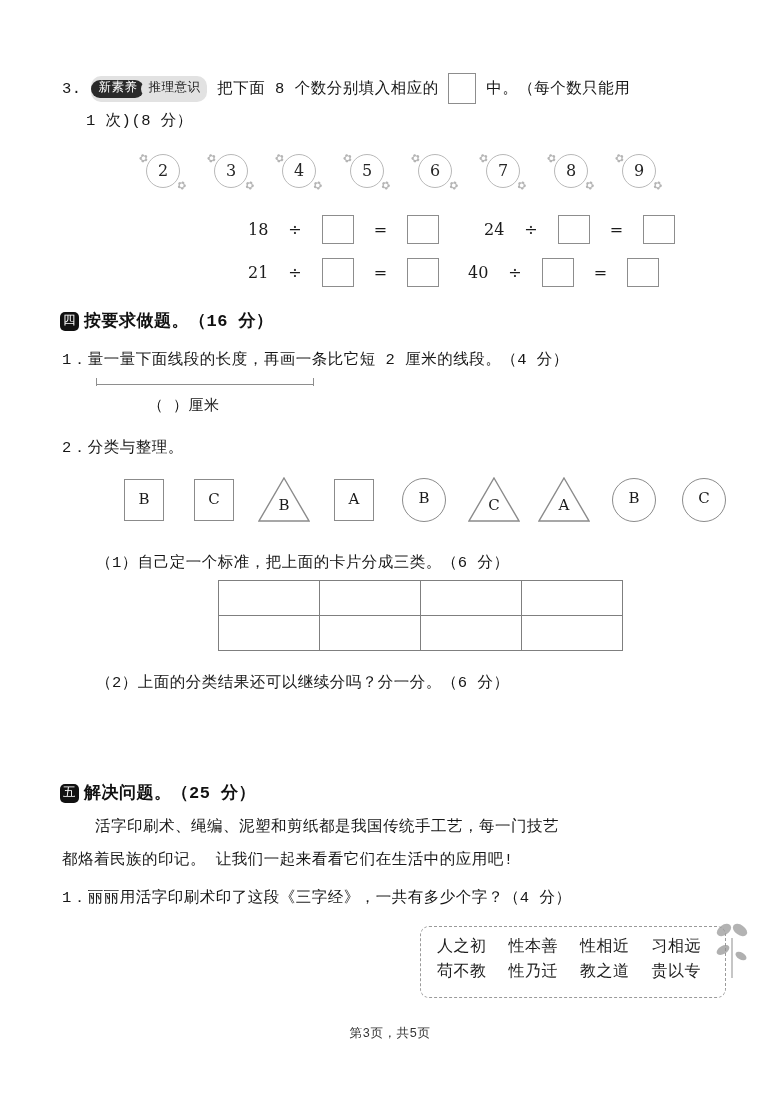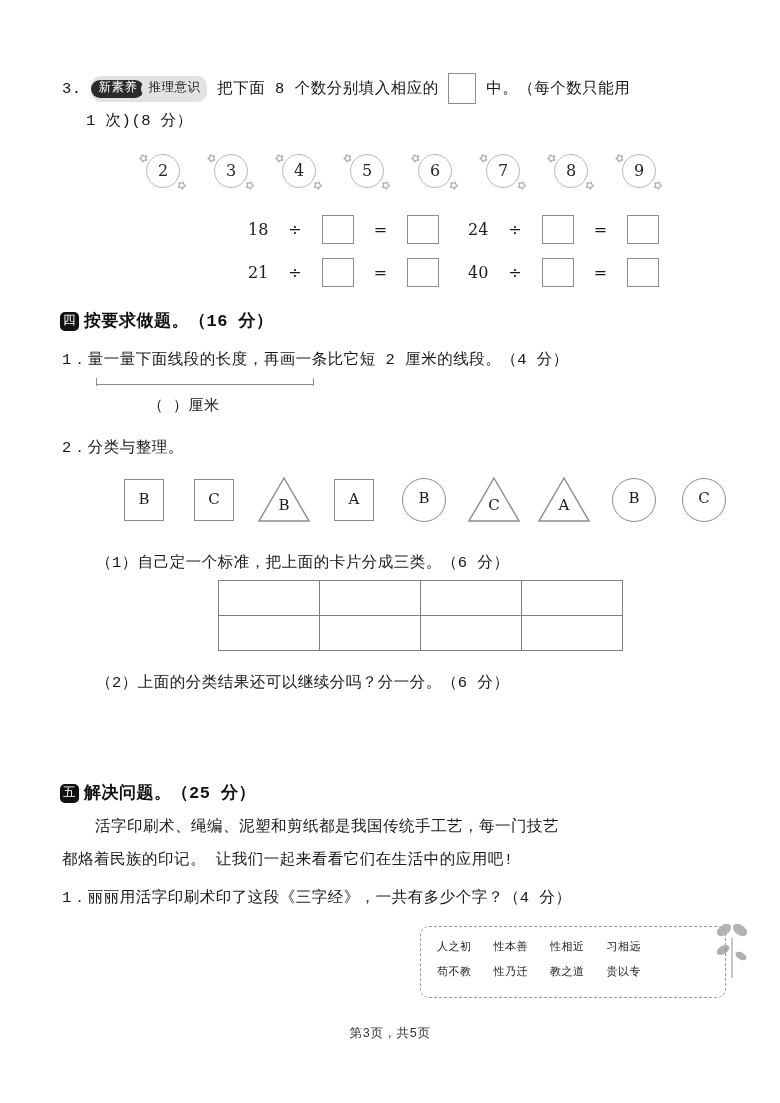--- a/index.html
+++ b/index.html
@@ -227,21 +227,21 @@
     position: absolute;
     border: 1.4px dashed #9a9a9a;
     border-radius: 9px;
     background: #fff;
     padding: 8px 14px 9px 16px;
     box-sizing: border-box;
   }
   .sanzi .row {
     display: flex;
     gap: 22px;
-    font-size: 11px;
+    font-size: 16px;
     line-height: 25px;
     color: #1c1c1c;
     white-space: nowrap;
   }
   .sprout {
     position: absolute;
     color: #9c9c9c;
     font-size: 20px;
     line-height: 1;
   }
@@ -330,21 +330,21 @@
     </div>
   </div>
 
   <div class="eq" style="left:248px; top:215px;">
     <span>18</span>
     <span class="op">÷</span>
     <span class="blank-box inline-box-30"></span>
     <span class="op">=</span>
     <span class="blank-box inline-box-30"></span>
   </div>
-  <div class="eq" style="left:468px; top:215px;">
+  <div class="eq" style="left:484px; top:215px;">
     <span>24</span>
     <span class="op">÷</span>
     <span class="blank-box inline-box-30"></span>
     <span class="op">=</span>
     <span class="blank-box inline-box-30"></span>
   </div>
   <div class="eq" style="left:248px; top:258px;">
     <span>21</span>
     <span class="op">÷</span>
     <span class="blank-box inline-box-30"></span>

